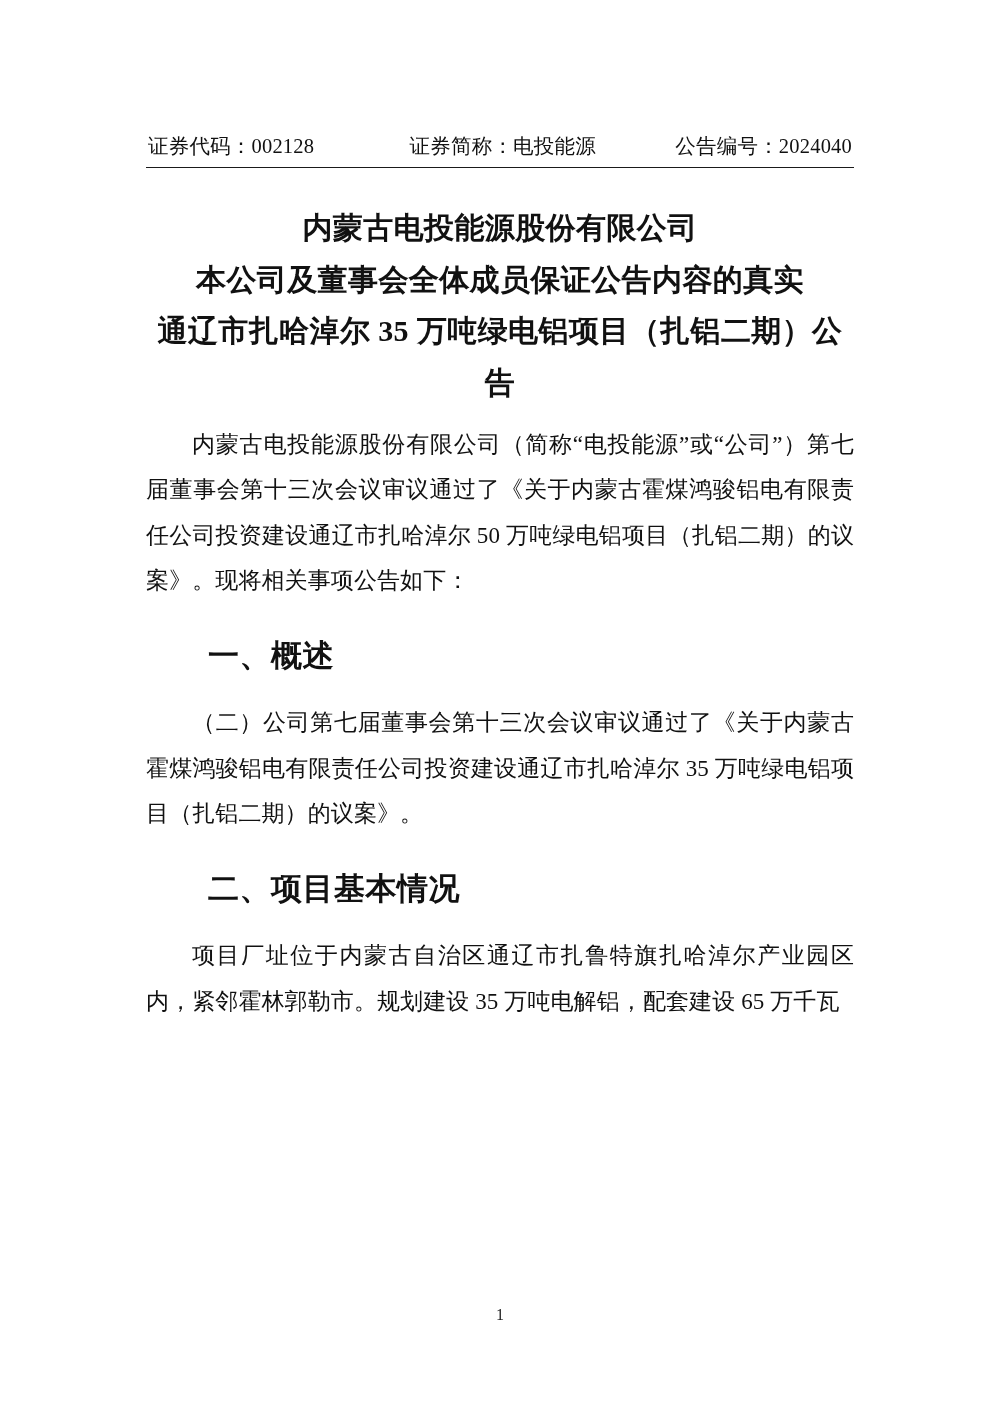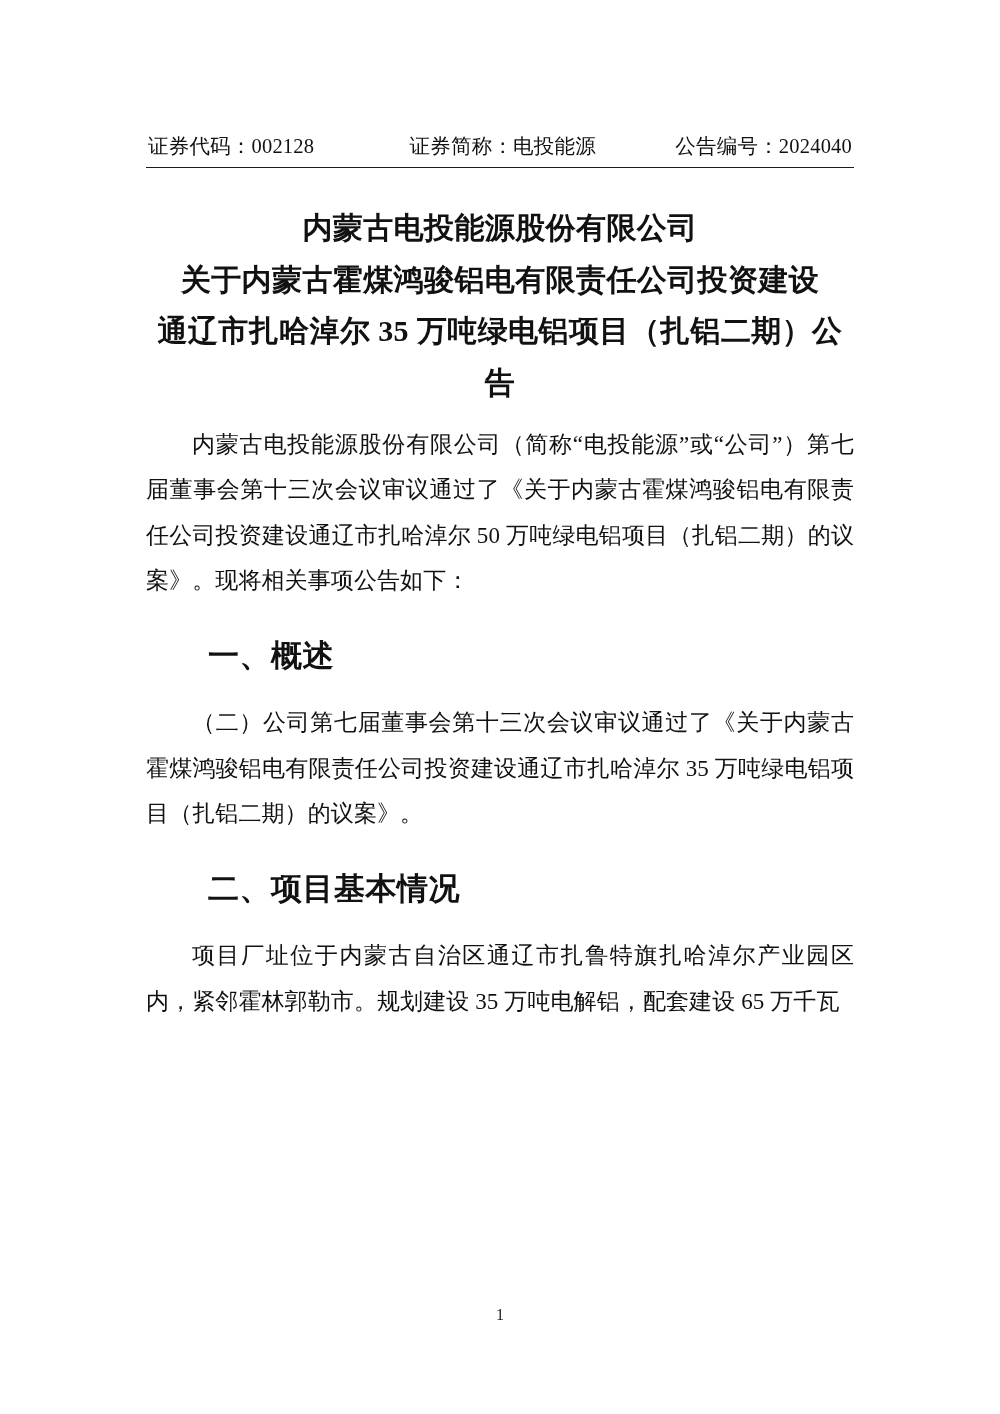--- a/index.html
+++ b/index.html
@@ -93,21 +93,21 @@
   <div class="content">
 
     <div class="doc-header">
       <span class="hdr-item hdr-code">证券代码：002128</span>
       <span class="hdr-item hdr-name">证券简称：电投能源</span>
       <span class="hdr-item hdr-no">公告编号：2024040</span>
     </div>
 
     <div class="title-block">
       <div class="title-line">内蒙古电投能源股份有限公司</div>
-      <div class="title-line">关于内蒙古霍煤鸿骏铝电有限责任公司投资建设</div>
+      <div class="title-line">本公司及董事会全体成员保证公告内容的真实</div>
       <div class="title-line">通辽市扎哈淖尔 35 万吨绿电铝项目（扎铝二期）公告</div>
     </div>
 
     <p class="para indent">内蒙古电投能源股份有限公司（简称“电投能源”或“公司”）第七届董事会第十三次会议审议通过了《关于内蒙古霍煤鸿骏铝电有限责任公司投资建设通辽市扎哈淖尔 50 万吨绿电铝项目（扎铝二期）的议案》。现将相关事项公告如下：</p>
 
     <div class="section-head">一、概述</div>
 
     <p class="para indent">（二）公司第七届董事会第十三次会议审议通过了《关于内蒙古霍煤鸿骏铝电有限责任公司投资建设通辽市扎哈淖尔 35 万吨绿电铝项目（扎铝二期）的议案》。</p>
 
     <div class="section-head">二、项目基本情况</div>

